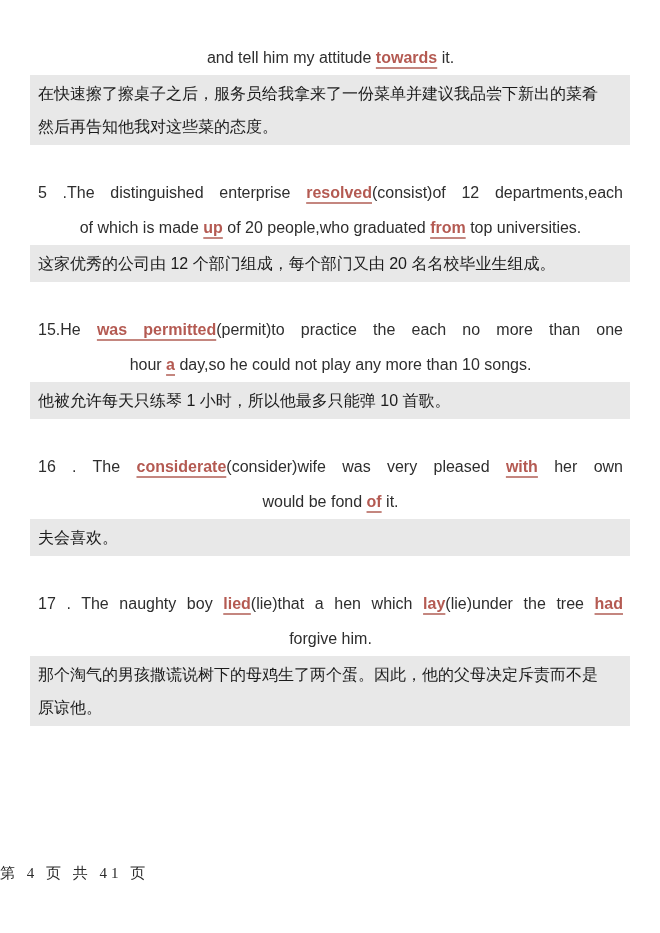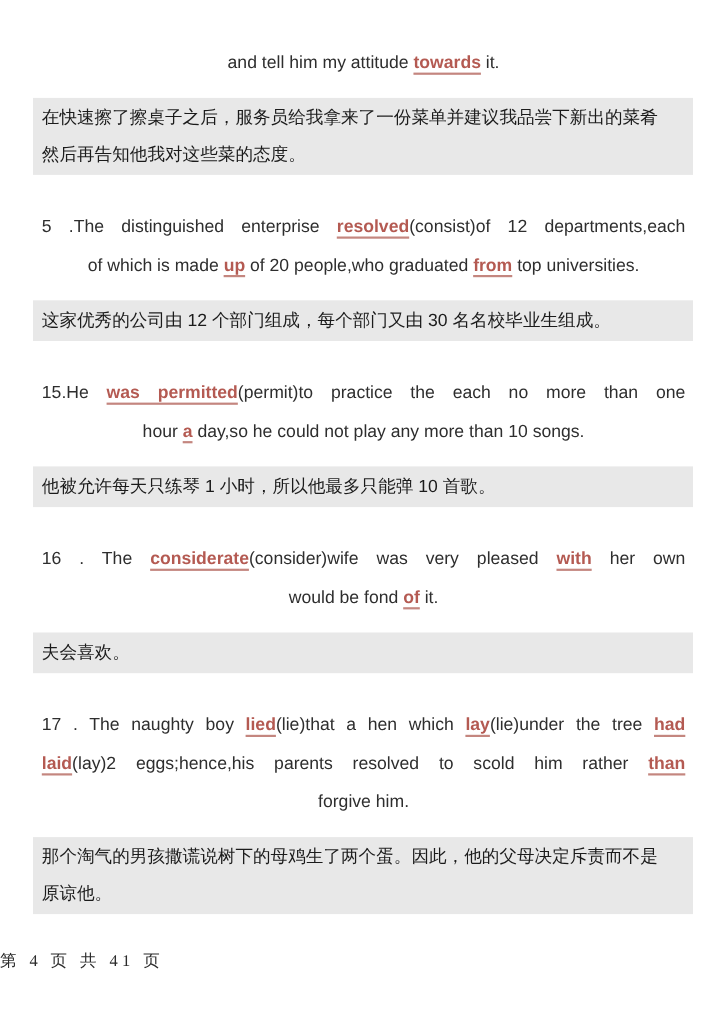--- a/index.html
+++ b/index.html
@@ -26,21 +26,21 @@
   .ans {
     color: var(--answer, #b45a52);
     font-weight: bold;
     text-decoration: underline;
     text-decoration-color: var(--answer-underline, #c4867f);
     text-decoration-thickness: 2px;
     text-underline-offset: 4px;
   }
 
   .trans {
-    margin-top: 14px;
+    margin-top: 0;
     background: var(--trans-bg, #e8e8e8);
     padding: 2px 8px;
     color: var(--chinese, #1b1b1b);
     font-size: 16px;
   }
   .tline { line-height: 33px; white-space: nowrap; overflow: hidden; }
 
   .footer {
     position: absolute;
     top: 864px; left: 0; right: 0;
@@ -62,21 +62,21 @@
         <div class="tline">在快速擦了擦桌子之后，服务员给我拿来了一份菜单并建议我品尝下新出的菜肴</div>
         <div class="tline">然后再告知他我对这些菜的态度。</div>
       </div>
     </section>
     <section class="item">
       <div class="eng">
         <div class="line just"><span class="txt">5 .The distinguished enterprise </span><span class="ans">resolved</span><span class="txt">(consist)of 12 departments,each</span></div>
         <div class="line"><span class="txt">of which is made </span><span class="ans">up</span><span class="txt"> of 20 people,who graduated </span><span class="ans">from</span><span class="txt"> top universities.</span></div>
       </div>
       <div class="trans">
-        <div class="tline">这家优秀的公司由 12 个部门组成，每个部门又由 30 名名校毕业生组成。</div>
+        <div class="tline">这家优秀的公司由 12 个部门组成，每个部门又由 20 名名校毕业生组成。</div>
       </div>
     </section>
     <section class="item">
       <div class="eng">
         <div class="line just"><span class="txt">15.He </span><span class="ans">was permitted</span><span class="txt">(permit)to practice the each no more than one</span></div>
         <div class="line"><span class="txt">hour </span><span class="ans">a</span><span class="txt"> day,so he could not play any more than 10 songs.</span></div>
       </div>
       <div class="trans">
         <div class="tline">他被允许每天只练琴 1 小时，所以他最多只能弹 10 首歌。</div>
       </div>
@@ -86,21 +86,20 @@
         <div class="line just"><span class="txt">16 . The </span><span class="ans">considerate</span><span class="txt">(consider)wife was very pleased </span><span class="ans">with</span><span class="txt"> her own</span></div>
         <div class="line"><span class="txt">would be fond </span><span class="ans">of</span><span class="txt"> it.</span></div>
       </div>
       <div class="trans">
         <div class="tline">夫会喜欢。</div>
       </div>
     </section>
     <section class="item">
       <div class="eng">
         <div class="line just"><span class="txt">17 . The naughty boy </span><span class="ans">lied</span><span class="txt">(lie)that a hen which </span><span class="ans">lay</span><span class="txt">(lie)under the tree </span><span class="ans">had</span></div>
-        <div class="line just"><span class="ans">laid</span><span class="txt">(lay)2 eggs;hence,his parents resolved to scold him rather </span><span class="ans">than</span></div>
         <div class="line"><span class="txt">forgive him.</span></div>
       </div>
       <div class="trans">
         <div class="tline">那个淘气的男孩撒谎说树下的母鸡生了两个蛋。因此，他的父母决定斥责而不是</div>
         <div class="tline">原谅他。</div>
       </div>
     </section>
   </div>
 
 <div class="footer">

